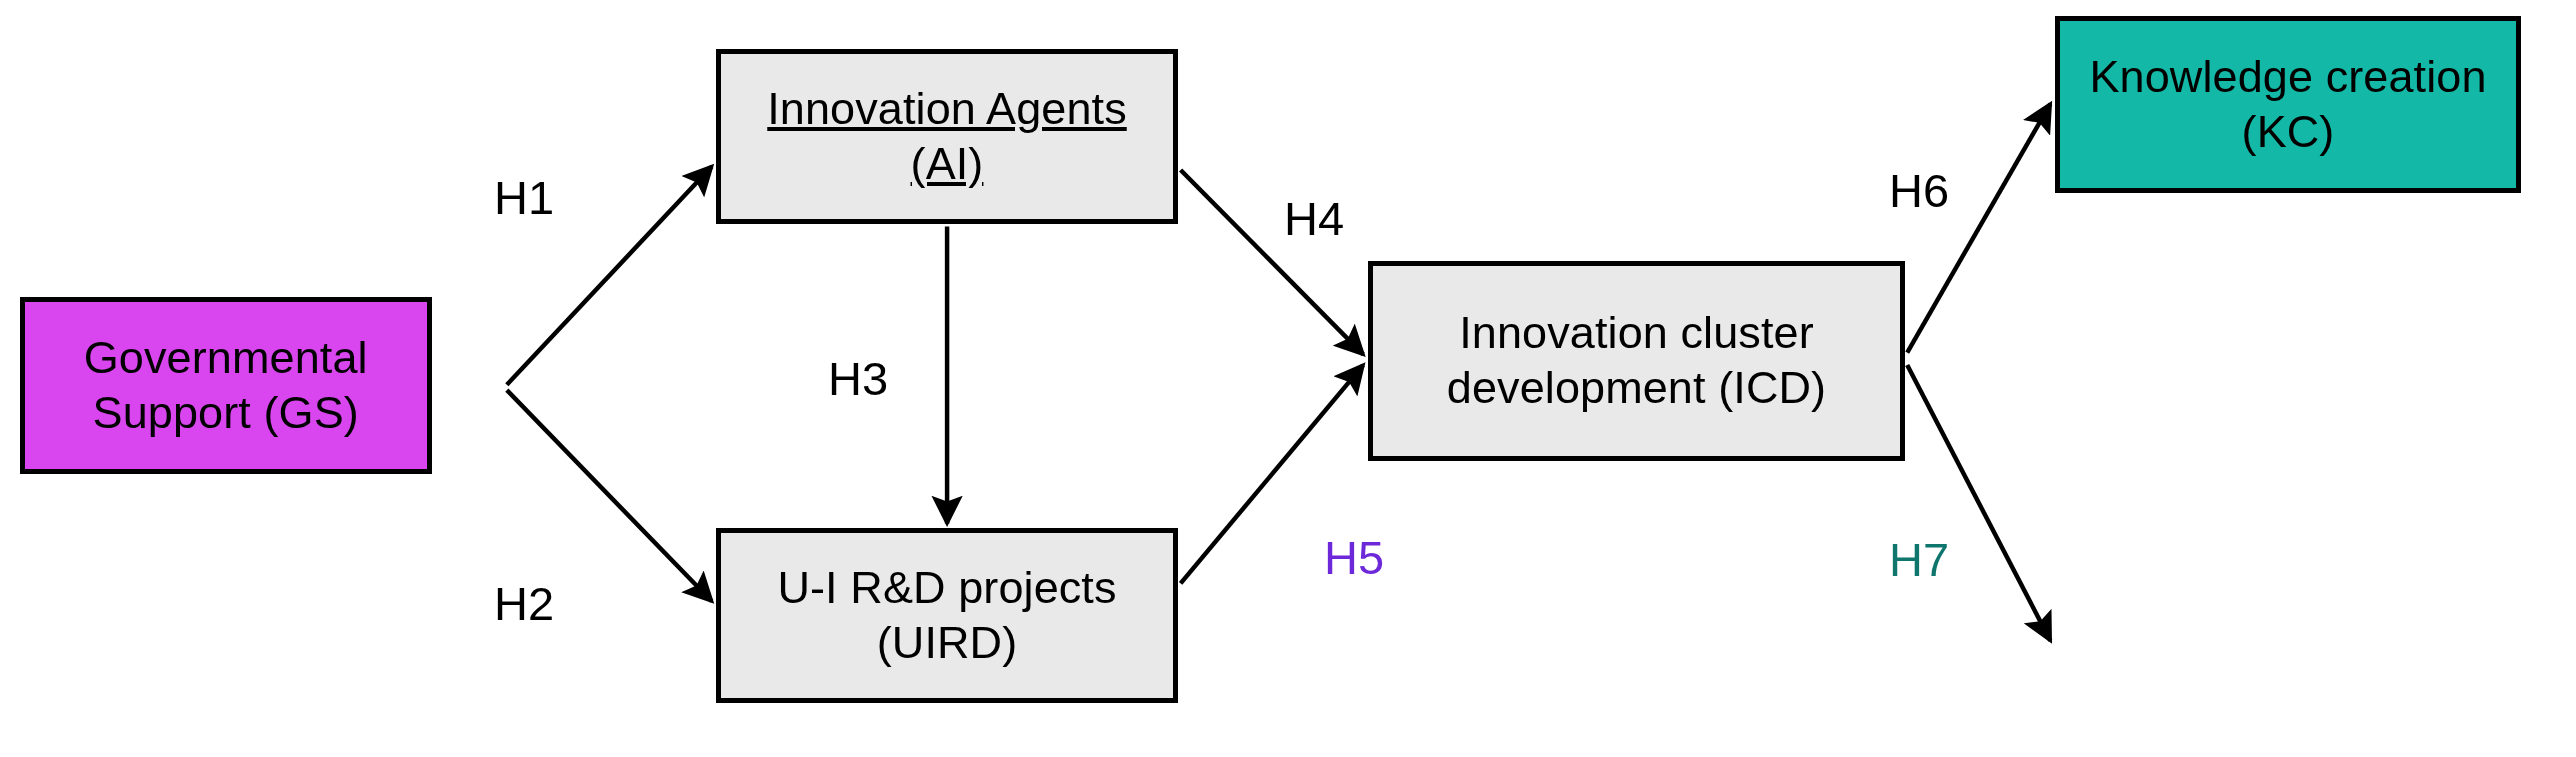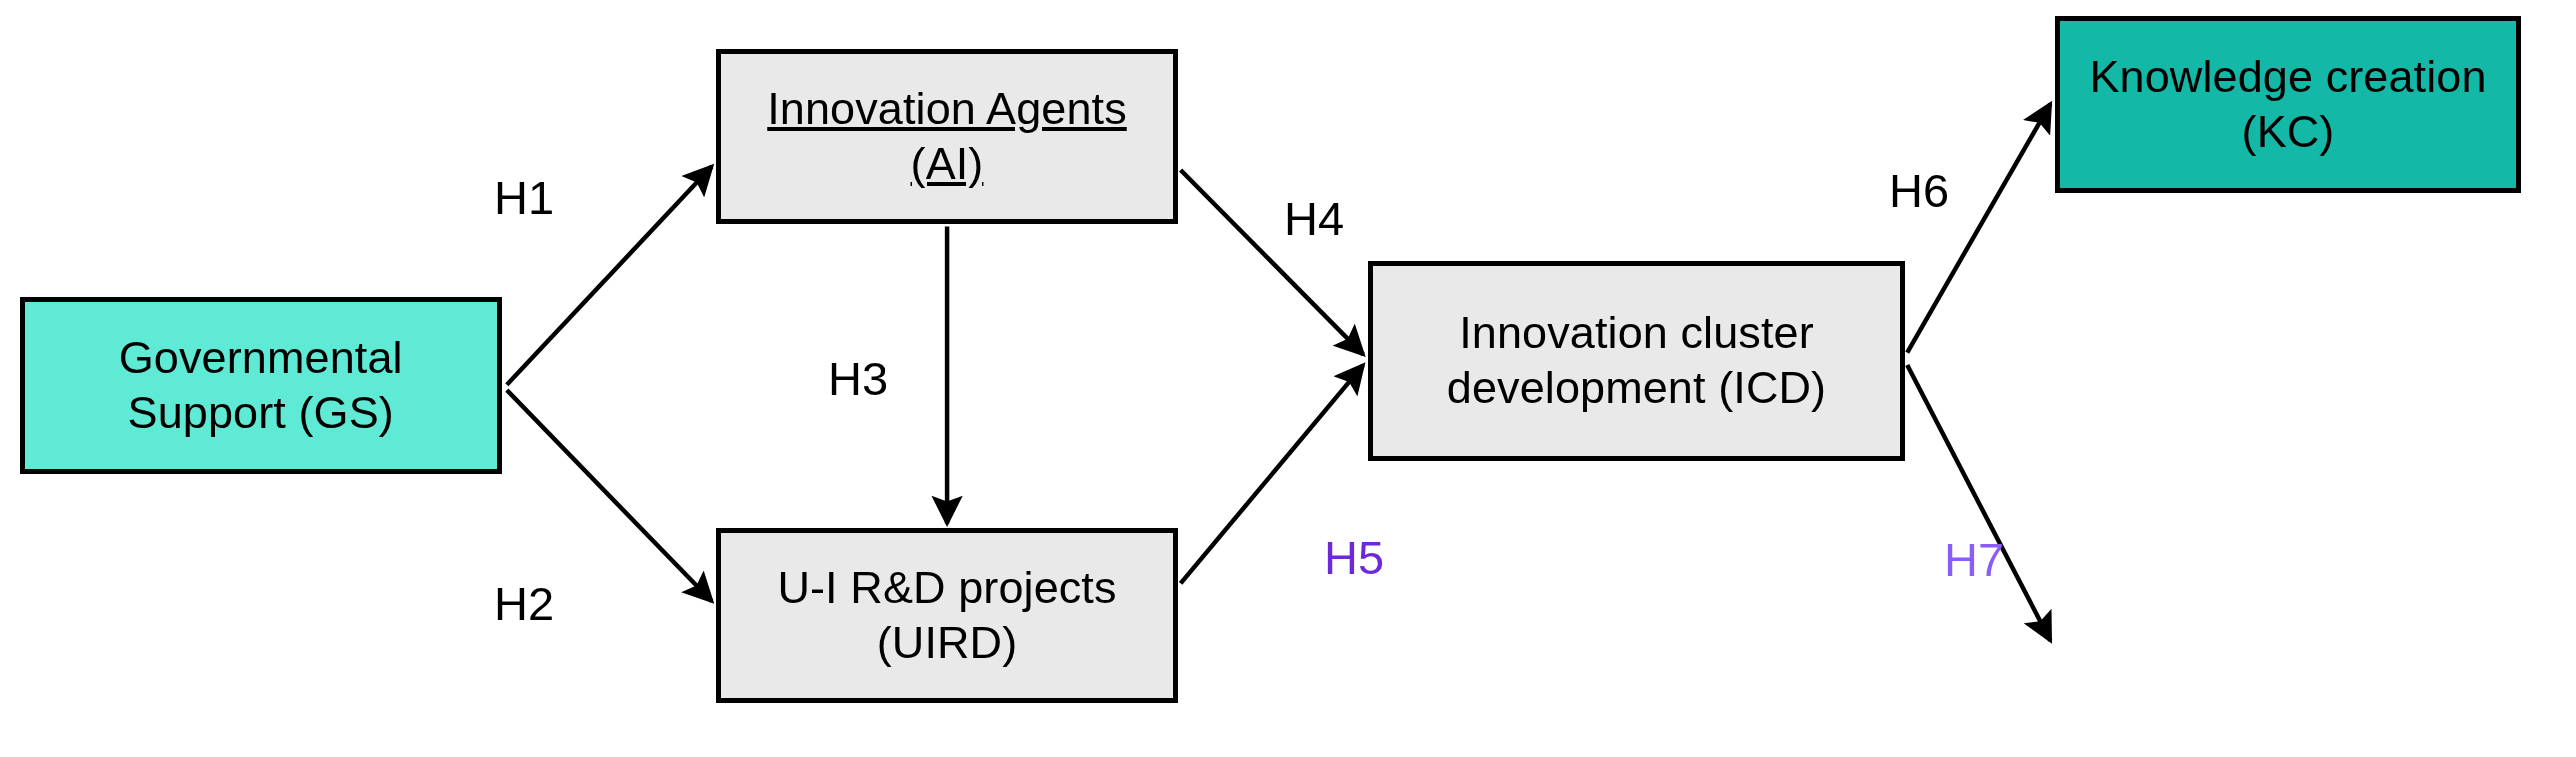--- a/index.html
+++ b/index.html
@@ -69,21 +69,21 @@
         <line x1="566" y1="430" x2="795" y2="186" stroke="#000000" stroke-width="5" marker-end="url(#arrowhead)"></line>
         <line x1="566" y1="436" x2="795" y2="672" stroke="#000000" stroke-width="5" marker-end="url(#arrowhead)"></line>
         <line x1="1058" y1="253" x2="1058" y2="585" stroke="#000000" stroke-width="5" marker-end="url(#arrowhead)"></line>
         <line x1="1319" y1="190" x2="1523" y2="396" stroke="#000000" stroke-width="5" marker-end="url(#arrowhead)"></line>
         <line x1="1319" y1="652" x2="1523" y2="408" stroke="#000000" stroke-width="5" marker-end="url(#arrowhead)"></line>
         <line x1="2131" y1="394" x2="2291" y2="116" stroke="#000000" stroke-width="5" marker-end="url(#arrowhead)"></line>
         <line x1="2131" y1="408" x2="2291" y2="716" stroke="#000000" stroke-width="5" marker-end="url(#arrowhead)"></line>
       </g>
   </svg>
 
-  <div class="node-box" style="left: 19.7px; top: 297px; width: 482px; height: 177px; background: #5eead4; border-color: rgb(0, 0, 0);">
+  <div class="node-box" style="left: 19.7px; top: 297px; width: 412px; height: 177px; background: #d946ef; border-color: rgb(0, 0, 0);">
     <span class="node-label">Governmental
 Support (GS)</span>
   </div>
 
   <div class="node-box" style="left: 716px; top: 49px; width: 462px; height: 175px; background: rgb(233, 233, 233); border-color: rgb(0, 0, 0); text-decoration: underline;">
     <span class="node-label">Innovation Agents
 (AI)</span>
   </div>
 
   <div class="node-box" style="left: 716px; top: 528px; width: 462px; height: 175px; background: rgb(233, 233, 233); border-color: rgb(0, 0, 0);">
@@ -101,16 +101,16 @@
 (KC)</span>
   </div>
 
 
   <span class="edge-label" style="left: 494px; top: 170px; color: rgb(0, 0, 0);">H1</span>
   <span class="edge-label" style="left: 494px; top: 530px; color: rgb(0, 0, 0); margin-top: 46px;">H2</span>
   <span class="edge-label" style="left: 828px; top: 351px; color: rgb(0, 0, 0);">H3</span>
   <span class="edge-label" style="left: 1284px; top: 183px; color: rgb(0, 0, 0); margin-top: 8px;">H4</span>
   <span class="edge-label" style="left: 1284px; top: 530px; color: #6d28d9; margin-left: 40px;">H5</span>
   <span class="edge-label" style="left: 1889px; top: 163px; color: rgb(0, 0, 0);">H6</span>
-  <span class="edge-label" style="left: 1944px; top: 532px; color: #8b5cf6;">H7</span>
+  <span class="edge-label" style="left: 1889px; top: 532px; color: #0f766e;">H7</span>
 
 </div>
 
 
 </body></html>

